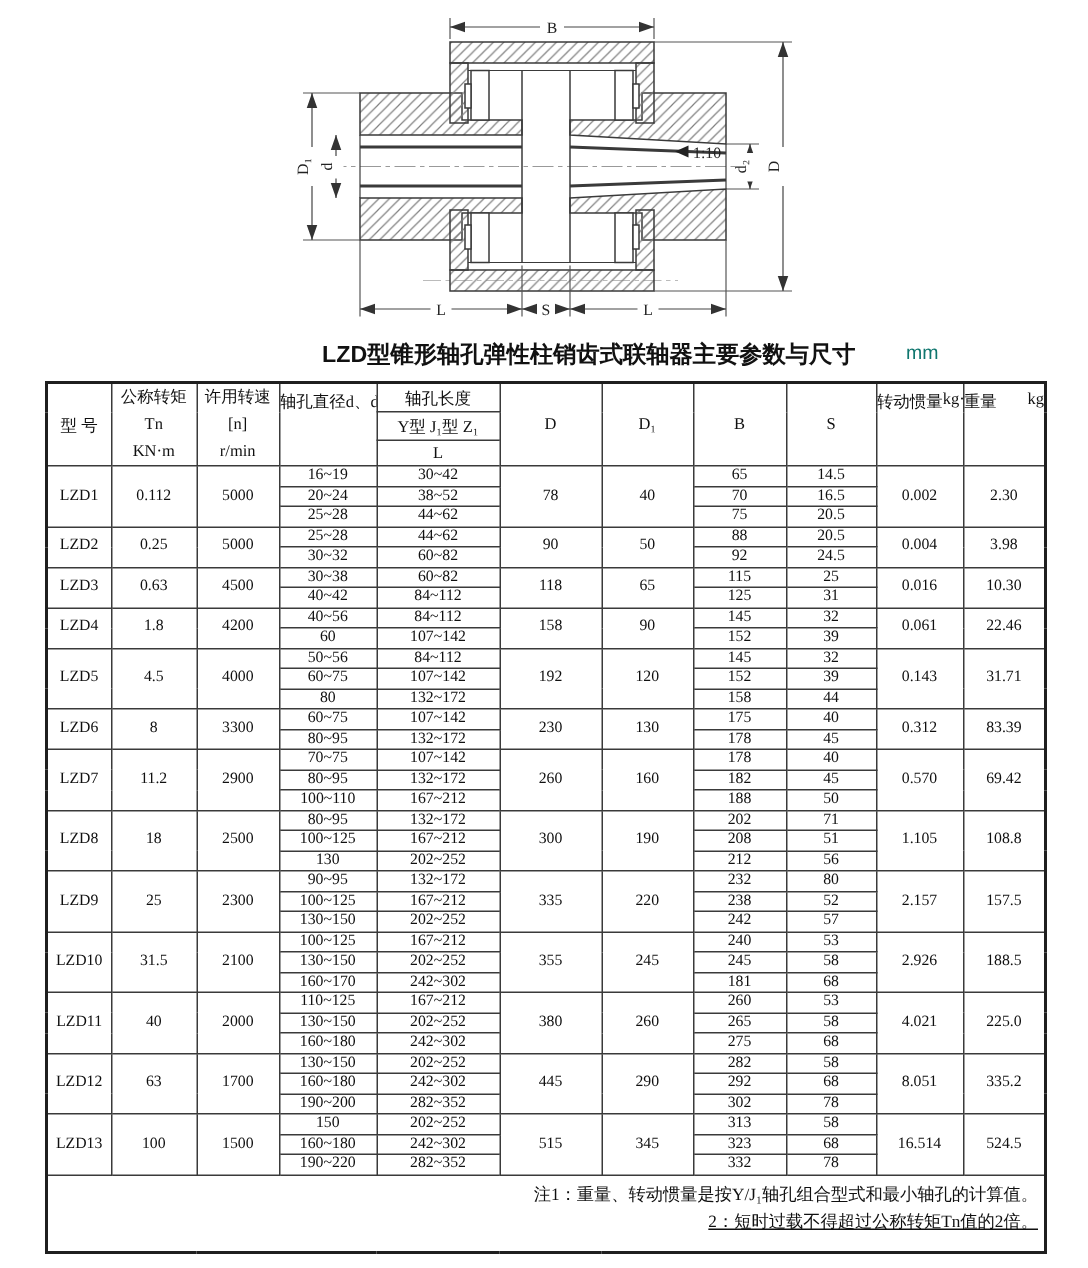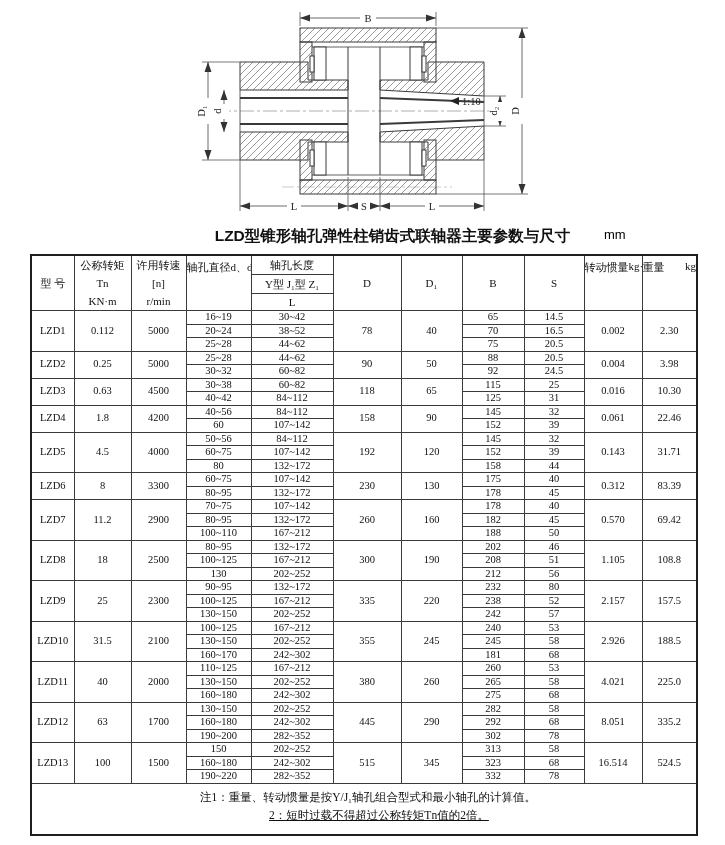--- a/index.html
+++ b/index.html
@@ -13,21 +13,21 @@
   
   #title-row{position:absolute;left:0;top:226px;width:684px;height:22px;padding-left:28px;}
   .doc-title{
     position:absolute;left:0;width:725px;text-align:center;text-indent:60px;
     font-family:"Liberation Sans","DejaVu Sans",sans-serif;
     font-weight:bold;font-size:15.5px;color:#111;
   }
   .doc-unit{
     position:absolute;left:604px;top:1px;
     font-family:"Liberation Sans","DejaVu Sans",sans-serif;
-    font-size:13px;color:#000000;
+    font-size:13px;color:#0f766e;
   }
   
   table#spec{
     position:absolute;left:30px;top:254px;width:666px;
     border-collapse:collapse;table-layout:fixed;
     border:2px solid #1f1f1f;font-size:10.5px;
   }
   #spec th,#spec td{
     border:1px solid #3a3a3a;padding:0;text-align:center;
     font-weight:normal;color:#101010;overflow:hidden;white-space:nowrap;
@@ -35,21 +35,21 @@
   #spec thead th{font-size:11px;}
   #spec tr.hr1 th.single{height:18px;margin-top:48px;}
   #spec tr.hr2 th{height:18px;}
   #spec tr.hr3 th{height:16px;}
   .stack3 div{line-height:18px;height:18px;}
   .stack2{display:flex;justify-content:space-between;
           height:46px;padding:4px 0;}
   #spec tbody td{height:12px;line-height:12.5px;}
   #spec tbody tr.gs td{border-top:1.5px solid #1f1f1f;}
   #spec tr.notes-row td{
-    height:46px;text-align:center;vertical-align:top;
+    height:46px;text-align:right;vertical-align:top;
     padding:4px 4px 0 12px;font-size:11.5px;line-height:18px;
     border-top:1.5px solid #1f1f1f;white-space:normal;
   }
   .note-line2{margin-left:22px;text-decoration:underline;}
   
   .dimtxt{font-family:"Liberation Serif","DejaVu Serif",serif;font-size:10.5px;fill:#222;}
 </style>
 </head>
 <body>
 
@@ -389,21 +389,21 @@
       </tr>
       <tr class="gs">
         <td rowspan="3">LZD8</td>
         <td rowspan="3">18</td>
         <td rowspan="3">2500</td>
         <td>80~95</td>
         <td>132~172</td>
         <td rowspan="3">300</td>
         <td rowspan="3">190</td>
         <td>202</td>
-        <td>46</td>
+        <td>71</td>
         <td rowspan="3">1.105</td>
         <td rowspan="3">108.8</td>
       </tr>
       <tr>
         <td>100~125</td>
         <td>167~212</td>
         <td>208</td>
         <td>51</td>
       </tr>
       <tr>

